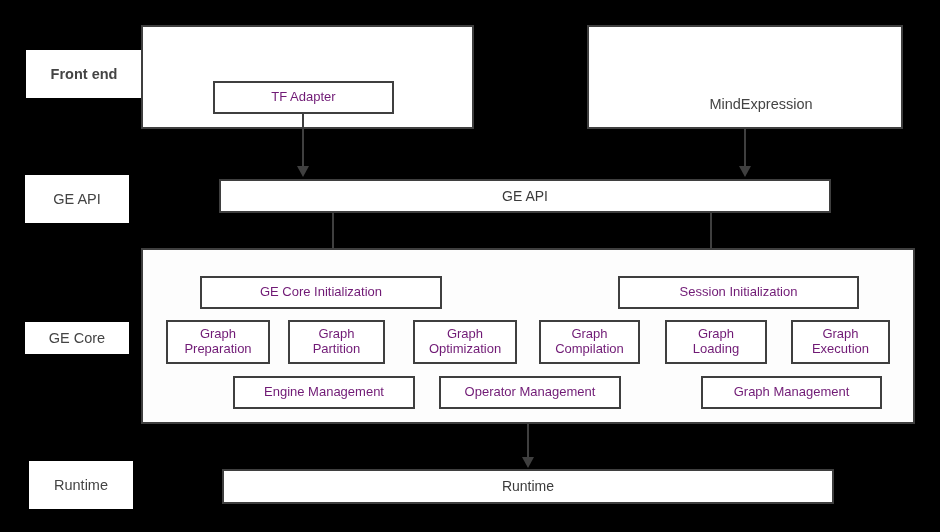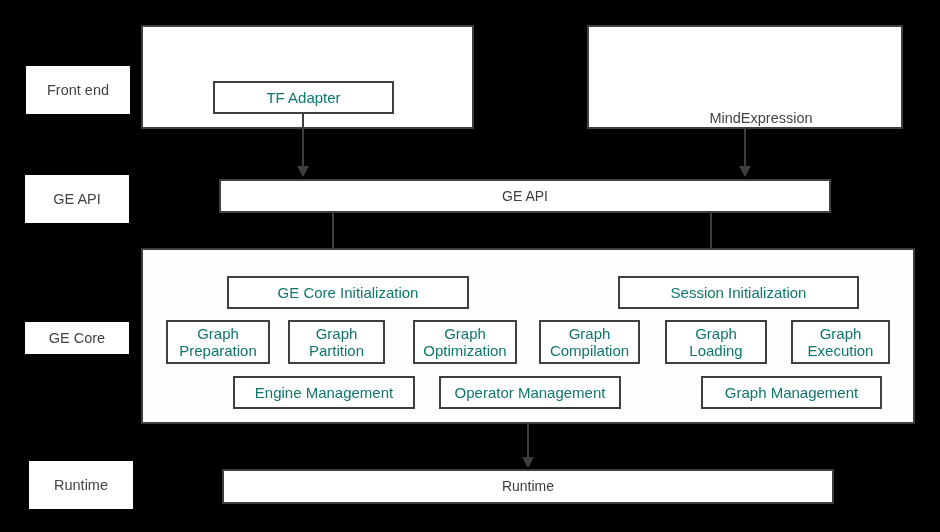--- a/index.html
+++ b/index.html
@@ -52,22 +52,22 @@
     left: 0;
     right: 0;
     text-align: center;
     color: #444444;
     font-size: 14.5px;
   }
 
   
   .unit {
     border: 2px solid #3f3f3f;
-    font-size: 15px;
-    color: #0f766e;
+    font-size: 13px;
+    color: #701a75;
   }
 
   
   .bar {
     border: 2px solid #3f3f3f;
     font-size: 14px;
     color: #3b3b3b;
   }
 
   
@@ -91,21 +91,21 @@
     border-left: 6px solid transparent;
     border-right: 6px solid transparent;
     border-top: 11px solid #3f3f3f;
   }
 </style>
 </head>
 <body>
 
 <div id="canvas">
 
-  <div class="box stage-label" style="left:26px; top:66px; width:104px; height:48px;">
+  <div class="box stage-label" style="left:26px; top:50px; width:116px; height:48px;font-weight:bold;">
     <span>Front end</span>
   </div>
 
   <div class="box stage-label" style="left:25px; top:175px; width:104px; height:48px;">
     <span>GE API</span>
   </div>
 
   <div class="box stage-label" style="left:25px; top:322px; width:104px; height:32px;">
     <span>GE Core</span>
   </div>
@@ -116,42 +116,42 @@
 
   <div class="box framework" style="left:141px; top:25px; width:333px; height:104px;">
     <span class="fw-title" style="top:55px;">Tensorflow</span>
   </div>
 
   <div class="box unit" style="left:213px; top:81px; width:181px; height:33px;">
     <span>TF Adapter</span>
   </div>
 
   <div class="box framework" style="left:587px; top:25px; width:316px; height:104px;">
-    <span class="fw-title" style="top:83px;padding-left:32px;">MindExpression</span>
+    <span class="fw-title" style="top:69px;padding-left:32px;">MindExpression</span>
   </div>
 
   <div class="conn-line" style="left:302px; top:113px; height:54px;"></div>
   <div class="conn-head" style="left:297px; top:166px;"></div>
 
   <div class="conn-line" style="left:744px; top:129px; height:38px;"></div>
   <div class="conn-head" style="left:739px; top:166px;"></div>
 
   <div class="box bar" style="left:219px; top:179px; width:612px; height:34px;">
     <span>GE API</span>
   </div>
 
   <div class="conn-line" style="left:332px; top:213px; height:50px;"></div>
   <div class="conn-head" style="left:327px; top:262px;"></div>
 
   <div class="conn-line" style="left:710px; top:213px; height:50px;"></div>
   <div class="conn-head" style="left:705px; top:262px;"></div>
 
   <div class="container-panel" style="left:141px; top:248px; width:774px; height:176px;"></div>
 
-  <div class="box unit" style="left:227px; top:276px; width:242px; height:33px;">
+  <div class="box unit" style="left:200px; top:276px; width:242px; height:33px;">
     <span>GE Core Initialization</span>
   </div>
 
   <div class="box unit" style="left:618px; top:276px; width:241px; height:33px;">
     <span>Session Initialization</span>
   </div>
 
   <div class="box unit" style="left:166px; top:320px; width:104px; height:44px;">
     <span>Graph
 Preparation</span>

